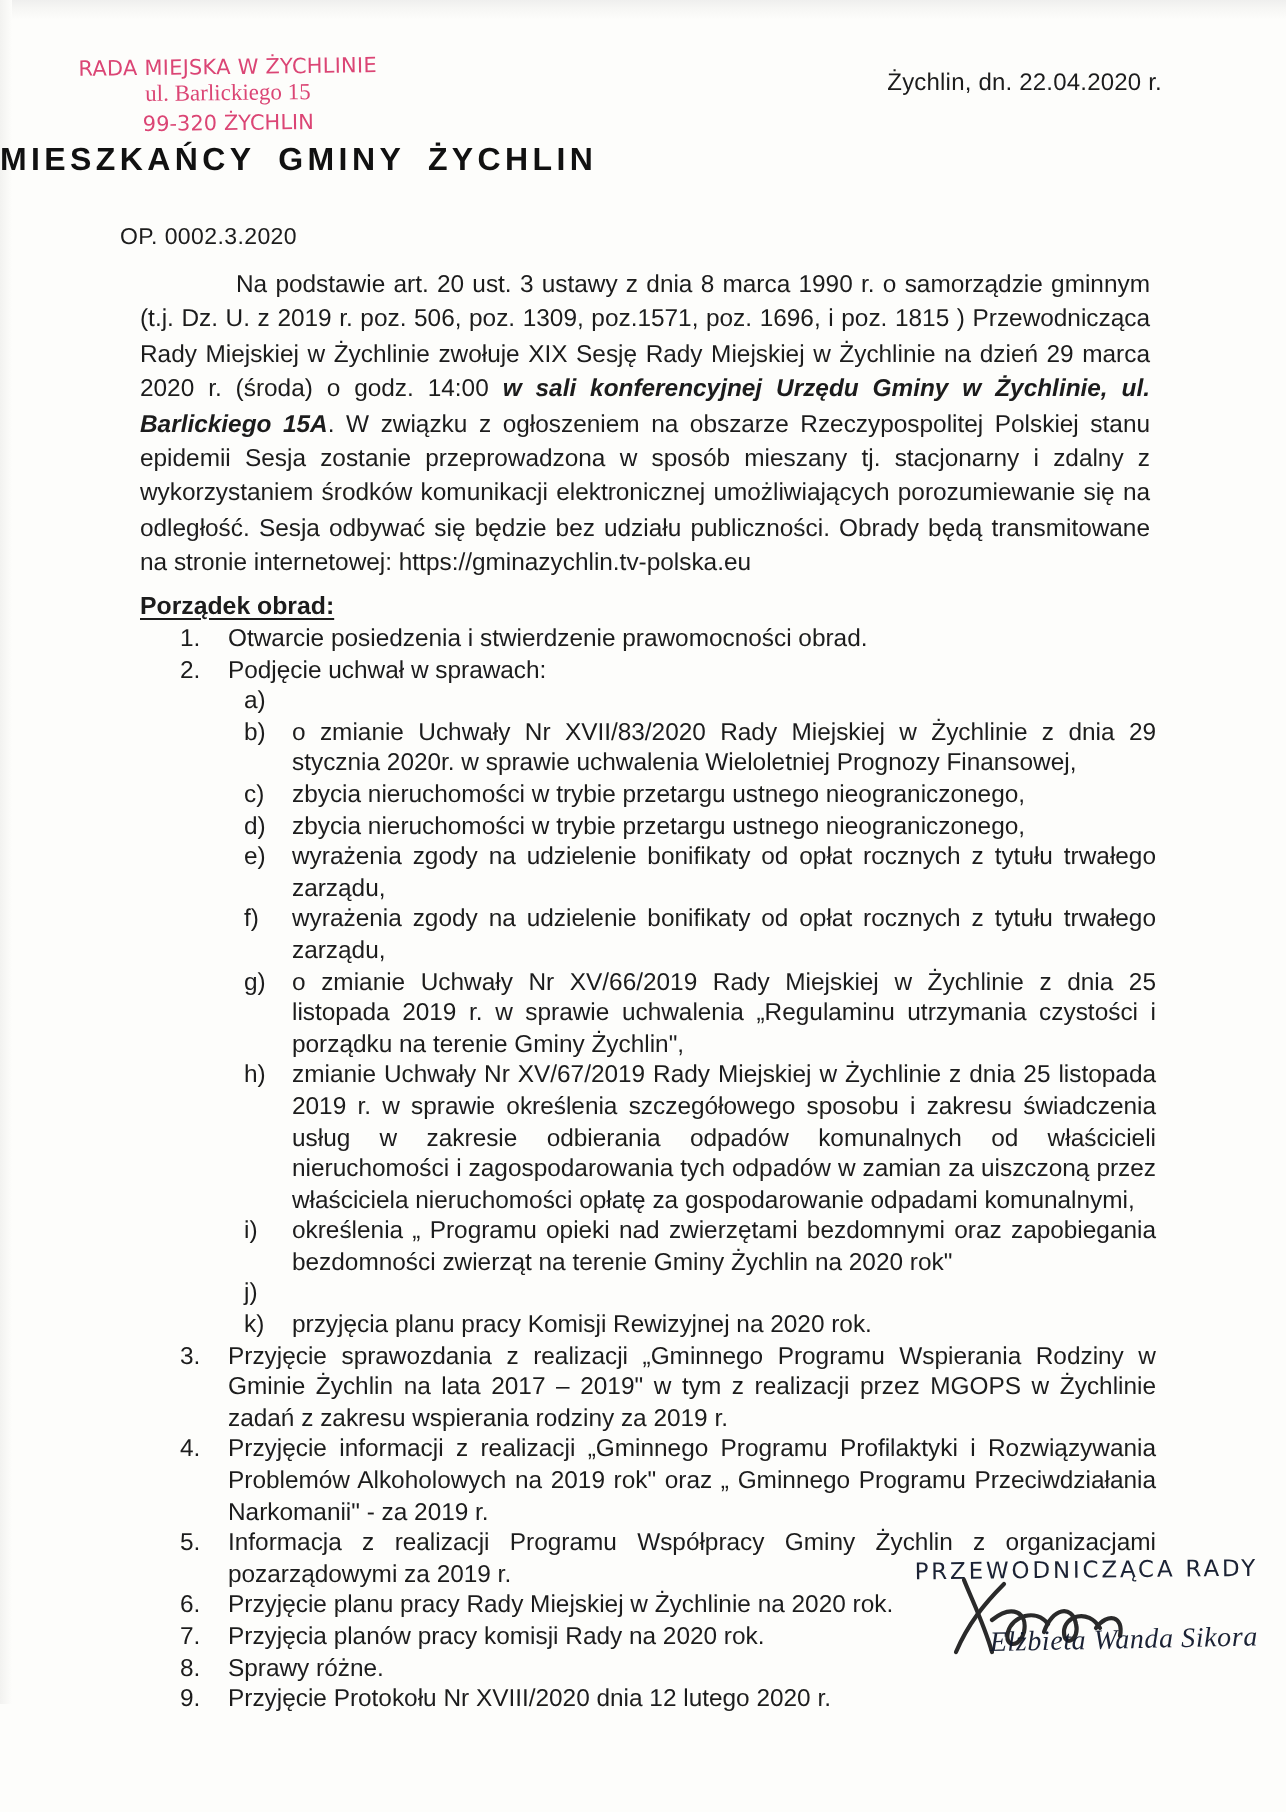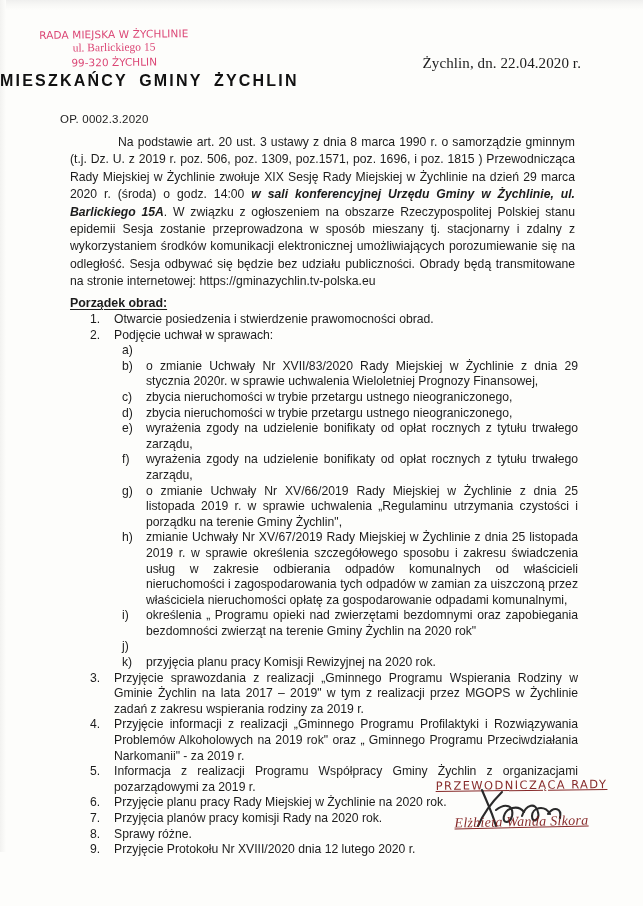--- a/index.html
+++ b/index.html
@@ -63,25 +63,24 @@
   }
   .stamp-line3 {
     font-size: 10.5px;
     margin-top: 1px;
   }
 
   
   .placedate {
     position: absolute;
     right: 62px;
-    top: 55px;
-    font-size: 15px;
+    top: 34px;
+    font-size: 12px;
     letter-spacing: .1px;
     white-space: nowrap;
-    font-family: Liberation Serif, serif;
   }
 
   
   .doc-title {
     position: absolute;
     top: 72px;
     left: 0; right: 0;
     font-size: 16px;
     font-weight: bold;
     letter-spacing: 2.2px;
@@ -160,23 +159,22 @@
   .lvl2 > .txt { flex: 1 1 auto; }
 
   .just { text-align: justify; text-justify: inter-word; }
 
   
   .sig {
     position: absolute;
     right: 14px;
     bottom: 22px;
     width: 215px;
-    text-align: center;
-    color: #7f1d1d;
-    text-decoration: underline;
+    text-align: right;
+    color: #0f172a;
   }
   .sig-role {
     font-family: "DejaVu Sans", sans-serif;
     font-size: 11.5px;
     letter-spacing: 1.4px;
     transform: rotate(-0.6deg);
     opacity: .95;
   }
   .sig-scribble {
     position: absolute;

